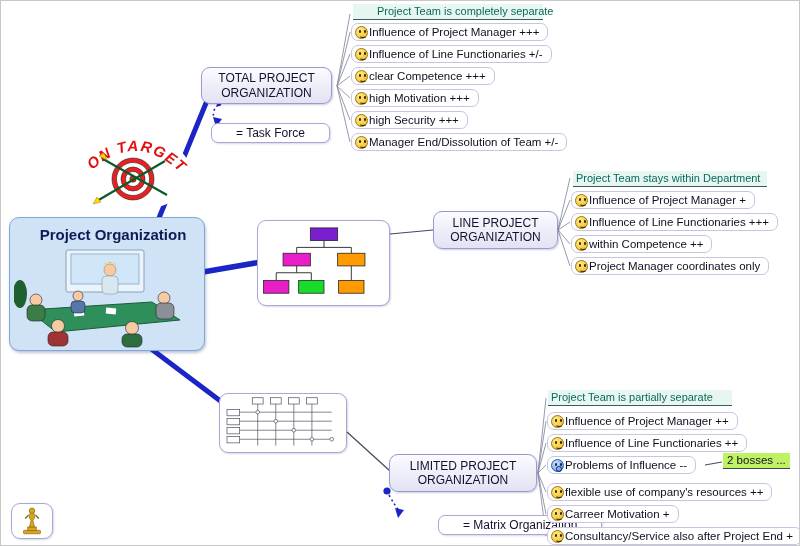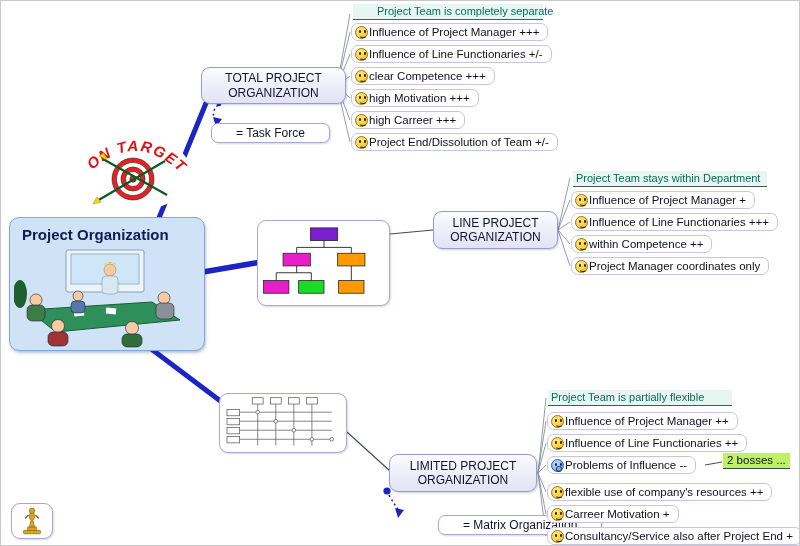--- a/index.html
+++ b/index.html
@@ -1,31 +1,31 @@
 <!DOCTYPE html>
 <html><head>
 <meta charset="utf-8">
 <style>
   * { box-sizing: border-box; margin: 0; padding: 0; }
   body { background: #ffffff; font-family: "Liberation Sans", sans-serif; }
   .canvas { position: relative; width: 800px; height: 546px; background: #ffffff; overflow: hidden; border: 1px solid #c8c8c8; }
   .links { position: absolute; left: 0; top: 0; z-index: 0; pointer-events: none; }
 
   .root { position: absolute; left: 8px; top: 216px; width: 196px; height: 134px; background: #cfe2f6;
-          border: 1.6px solid #7ea6d8; border-radius: 10px; box-shadow: 1px 2px 3px rgba(40,60,120,.3); z-index: 2; }
+          border: 1.6px solid #7ea6d8; border-radius: 10px; box-shadow: 1px 2px 3px rgba(40,60,120,.3); z-index: 2; text-align: center; }
   .root-title { font-weight: bold; font-size: 15px; color: #0c1c55; padding: 8px 0 0 12px; }
   .root-img { position: absolute; left: 4px; top: 30px; width: 188px; height: 100px; }
 
   .logo { position: absolute; left: 76px; top: 128px; width: 116px; height: 82px; z-index: 3; }
 
   .branch { position: absolute; display: flex; align-items: center; justify-content: center; text-align: center;
             font-size: 12px; line-height: 1.2; color: #12122e; background: linear-gradient(180deg,#fbfbff,#e2e2f4);
             border: 1.6px solid #9a9ad0; border-radius: 9px; box-shadow: 1px 1px 2px rgba(60,60,120,.25);
             z-index: 2; padding: 3px; }
-  .b-total   { left: 200px; top: 66px;  width: 145px; height: 37px; }
+  .b-total   { left: 200px; top: 66px;  width: 131px; height: 37px; }
   .b-line    { left: 432px; top: 210px; width: 125px; height: 38px; }
   .b-limited { left: 388px; top: 453px; width: 148px; height: 38px; }
 
   .alias { position: absolute; font-size: 12px; color: #12122e; background: #fff; border: 1.2px solid #a8a8d4;
            border-radius: 7px; padding: 2px 24px; white-space: nowrap; box-shadow: 1px 1px 2px rgba(60,60,120,.2); z-index: 2; }
   .a-taskforce { left: 210px; top: 122px; }
   .a-matrix    { left: 392px; top: 514px; margin-left: 45px; }
 
   .hdr { position: absolute; font-size: 11px; color: #0a6a5a; background: #e7f6f1;
          border-bottom: 1.3px solid #3c5a62; padding: 1px 3px 2px; white-space: nowrap; z-index: 2; }
@@ -140,45 +140,45 @@
 
   <div class="branch b-total">TOTAL PROJECT ORGANIZATION</div>
   <div class="branch b-line">LINE PROJECT ORGANIZATION</div>
   <div class="branch b-limited">LIMITED PROJECT ORGANIZATION</div>
 
   <div class="alias a-taskforce">= Task Force</div>
   <div class="alias a-matrix">= Matrix Organization</div>
 
   <div class="hdr h-top">Project Team is completely separate</div>
   <div class="hdr h-mid">Project Team stays within Department</div>
-  <div class="hdr h-bot">Project Team is partially flexible</div>
+  <div class="hdr h-bot">Project Team is partially separate</div>
 
   <div class="item" style="left:350px;top:22px">
       <span class="smiley"></span>
       <span>Influence of Project Manager +++</span>
     </div>
   <div class="item" style="left:350px;top:44px">
       <span class="smiley"></span>
       <span>Influence of Line Functionaries +/-</span>
     </div>
   <div class="item" style="left:350px;top:66px">
       <span class="smiley"></span>
       <span>clear Competence +++</span>
     </div>
   <div class="item" style="left:350px;top:88px">
       <span class="smiley"></span>
       <span>high Motivation +++</span>
     </div>
   <div class="item" style="left:350px;top:110px">
       <span class="smiley"></span>
-      <span>high Carreer +++</span>
+      <span>high Security +++</span>
     </div>
   <div class="item" style="left:350px;top:132px">
       <span class="smiley"></span>
-      <span>Project End/Dissolution of Team +/-</span>
+      <span>Manager End/Dissolution of Team +/-</span>
     </div>
 
   <div class="item" style="left:570px;top:190px">
       <span class="smiley"></span>
       <span>Influence of Project Manager +</span>
     </div>
   <div class="item" style="left:570px;top:212px">
       <span class="smiley"></span>
       <span>Influence of Line Functionaries +++</span>
     </div>

